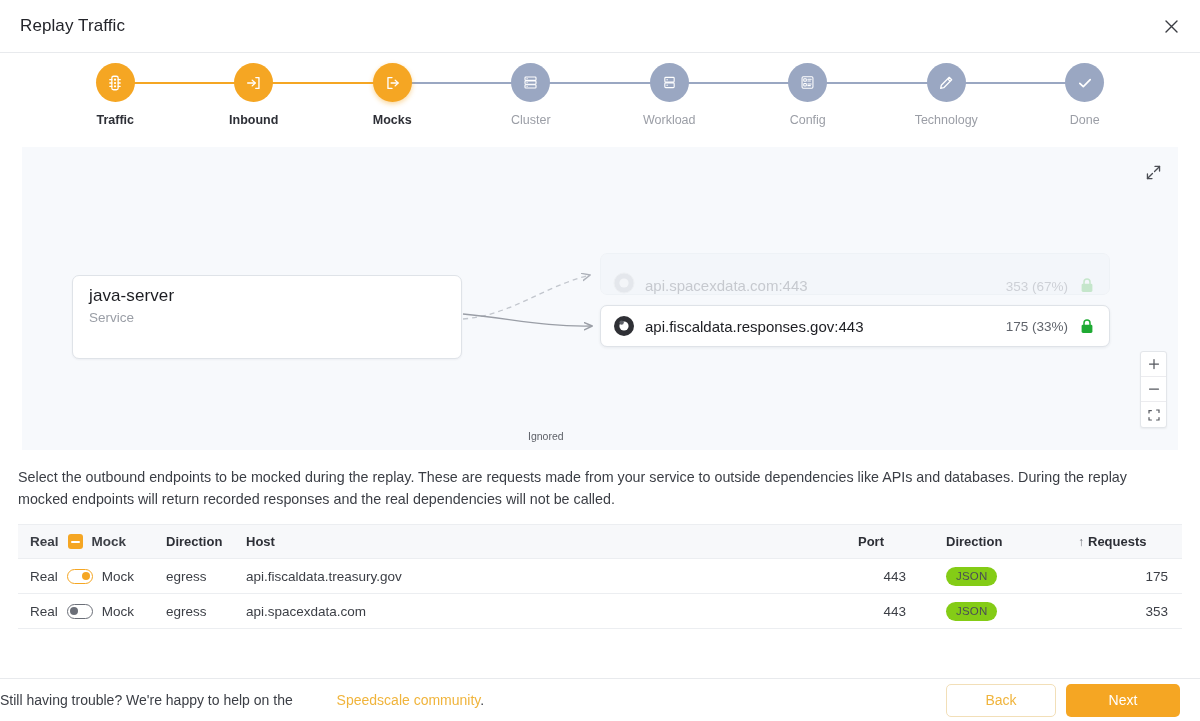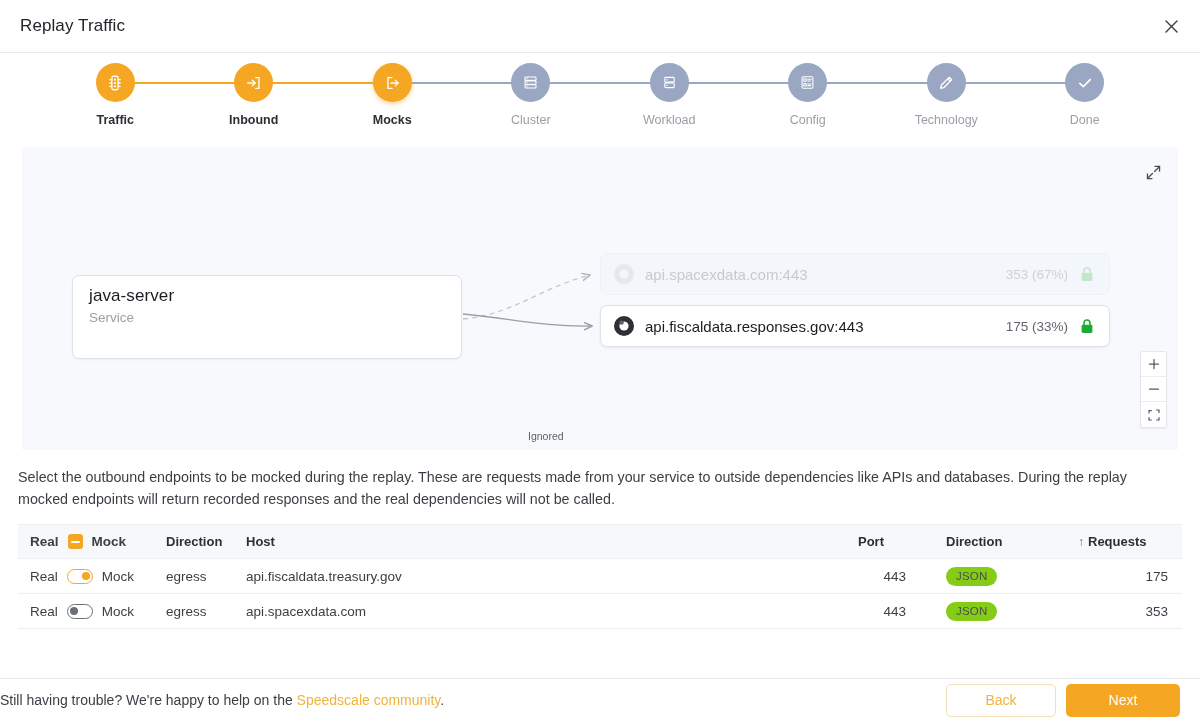--- a/index.html
+++ b/index.html
@@ -163,20 +163,21 @@
     display: flex;
     align-items: center;
     padding: 0 14px 0 12px;
     cursor: pointer;
   }
   .ep-node.muted {
     top: 106px;
     background: #f2f5f9;
     border: 1px solid #eaeef3;
     opacity: .62;
+    align-items: flex-end;
   }
   .ep-node.sel {
     top: 158px;
     background: #fff;
     border: 1px solid #dfe3e8;
     box-shadow: 0 1px 3px rgba(30,40,60,.07);
   }
   .ep-dot { flex: 0 0 22px; height: 22px; margin-right: 10px; }
   .ep-host {
     font-size: 15px;
@@ -296,21 +297,21 @@
     background: #fff;
   }
   .footer-help {
     font-size: 14px;
     color: #3b3e45;
     padding-left: 0;
     margin-left: 0;
     flex: 1 1 auto;
     padding-left: 0px;
   }
-  .link { color: #f0b43c; cursor: pointer; }
+  .link { color: #f0b43c; cursor: pointer; margin-left: 40px; }
   .btn {
     height: 33px;
     min-width: 110px;
     border-radius: 5px;
     font-size: 14px;
     display: flex; align-items: center; justify-content: center;
     cursor: pointer;
     margin-left: 10px;
   }
   .btn-back { background: #fff; border: 1px solid #f2dfb8; color: #f0b43c; }

